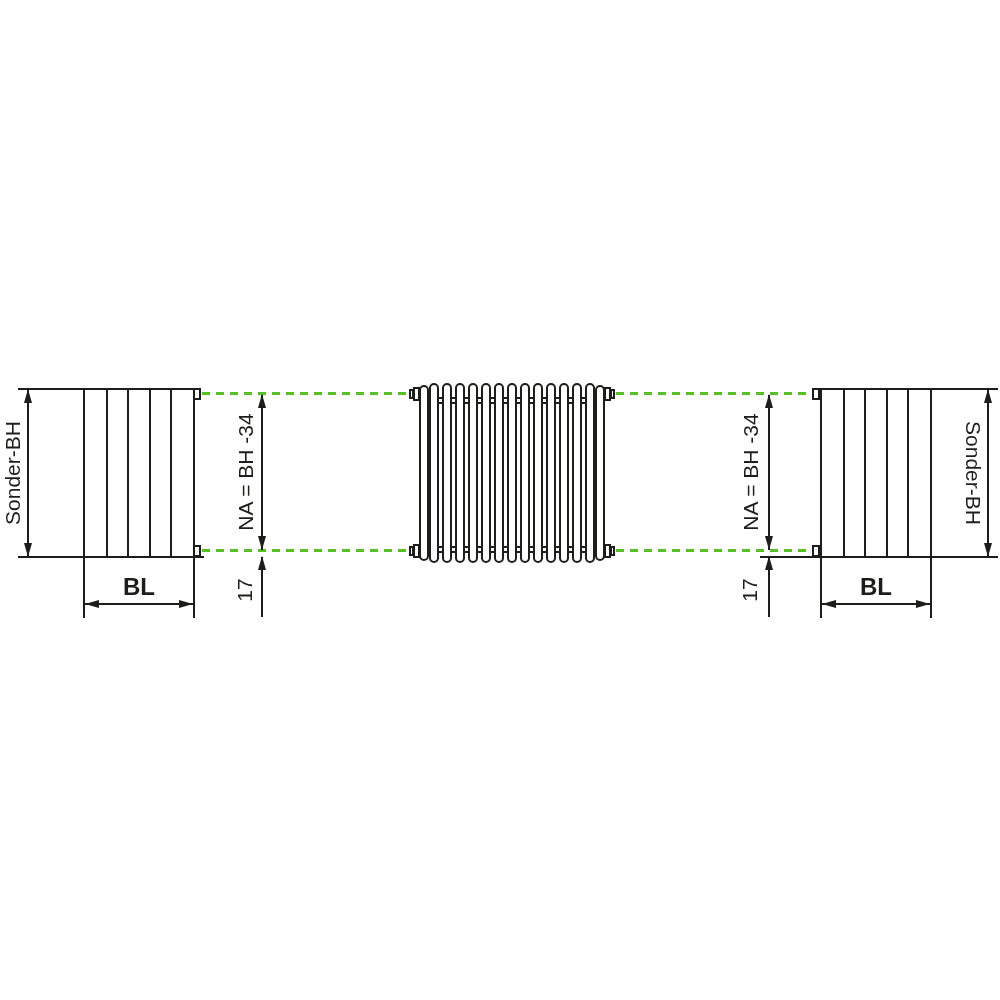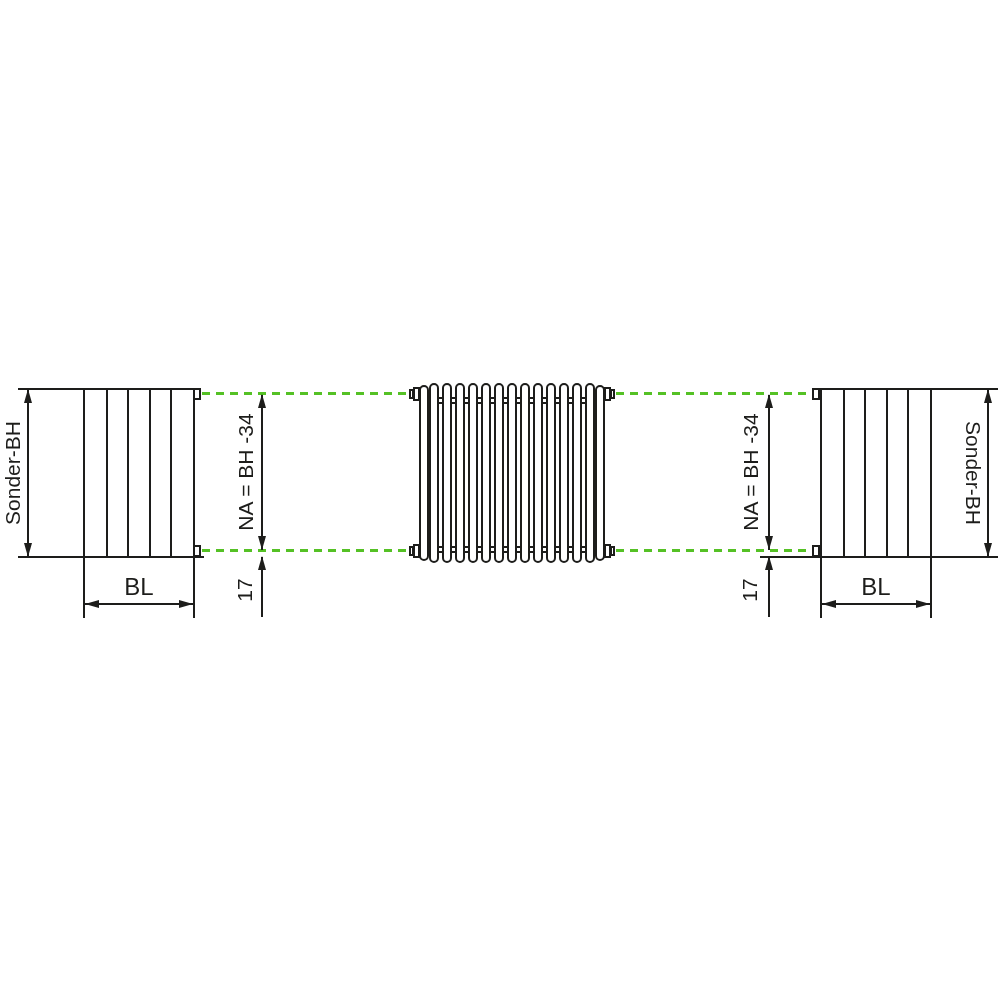--- a/index.html
+++ b/index.html
@@ -24,21 +24,21 @@
   .nip   { position:absolute; box-sizing:border-box; border:2px solid #1d1d1b; background:#ffffff; z-index:1; }
   .arr   { position:absolute; width:0; height:0; z-index:3; }
   .arr.up    { border-left:4px solid transparent; border-right:4px solid transparent; border-bottom:14px solid #1d1d1b; }
   .arr.down  { border-left:4px solid transparent; border-right:4px solid transparent; border-top:14px solid #1d1d1b; }
   .arr.left  { border-top:4px solid transparent; border-bottom:4px solid transparent; border-right:14px solid #1d1d1b; }
   .arr.right { border-top:4px solid transparent; border-bottom:4px solid transparent; border-left:14px solid #1d1d1b; }
   .lbl { position:absolute; font-size:21px; color:#1d1d1b; white-space:nowrap;
          transform:translate(-50%,-50%); z-index:4; }
   .lbl.rot-ccw { transform:translate(-50%,-50%) rotate(-90deg); }
   .lbl.rot-cw  { transform:translate(-50%,-50%) rotate(90deg); }
-  .lbl.big { font-size:24px; }
+  .lbl.big { font-size:24px;font-weight:bold; }
 </style>
 </head>
 <body>
 
 <div class="canvas">
 
   <div class="axis" style="left:202px;top:392px;width:204px"></div>
   <div class="axis" style="left:616px;top:392px;width:194px"></div>
   <div class="axis" style="left:202px;top:549px;width:204px"></div>
   <div class="axis" style="left:616px;top:549px;width:194px"></div>

